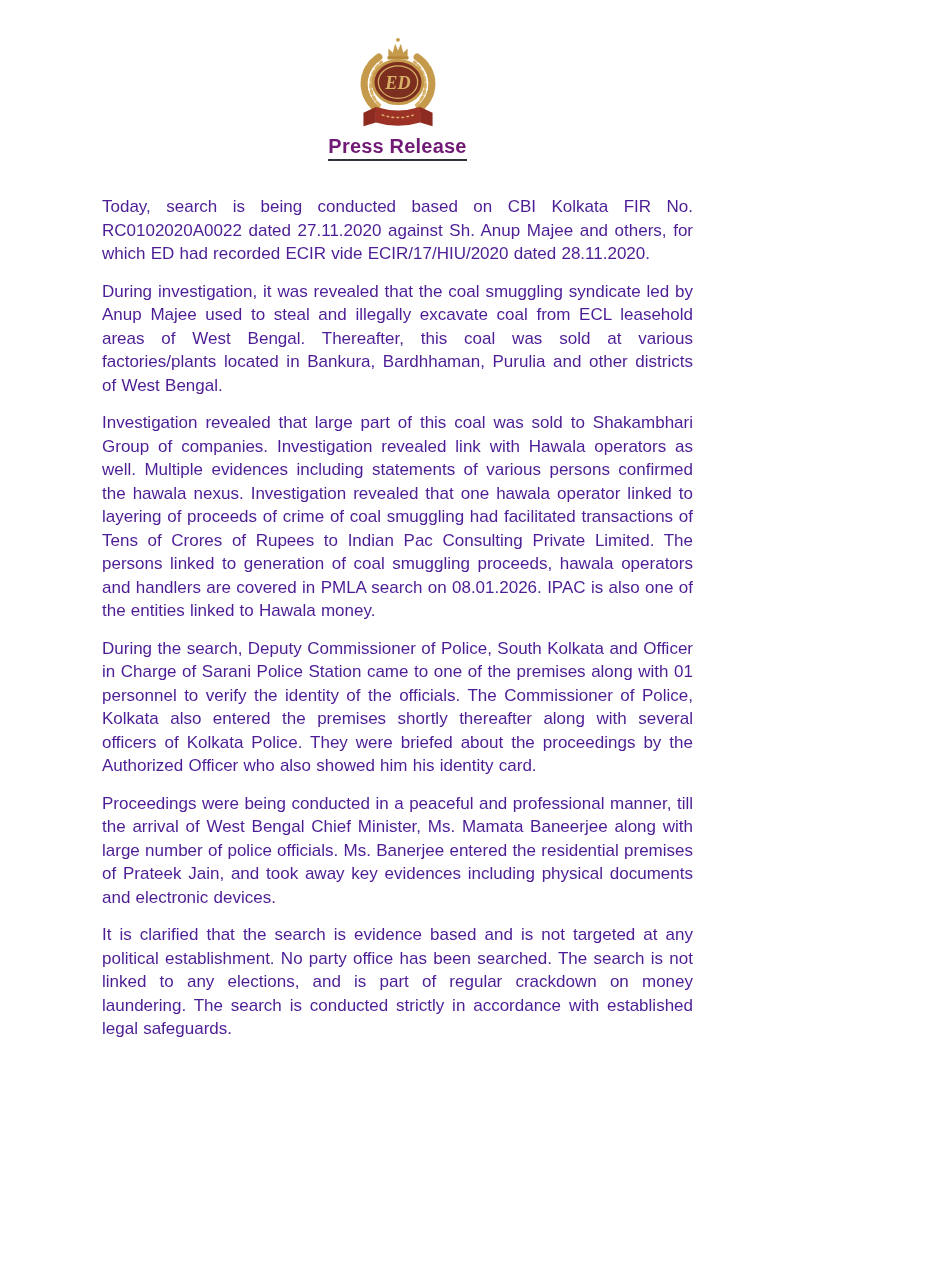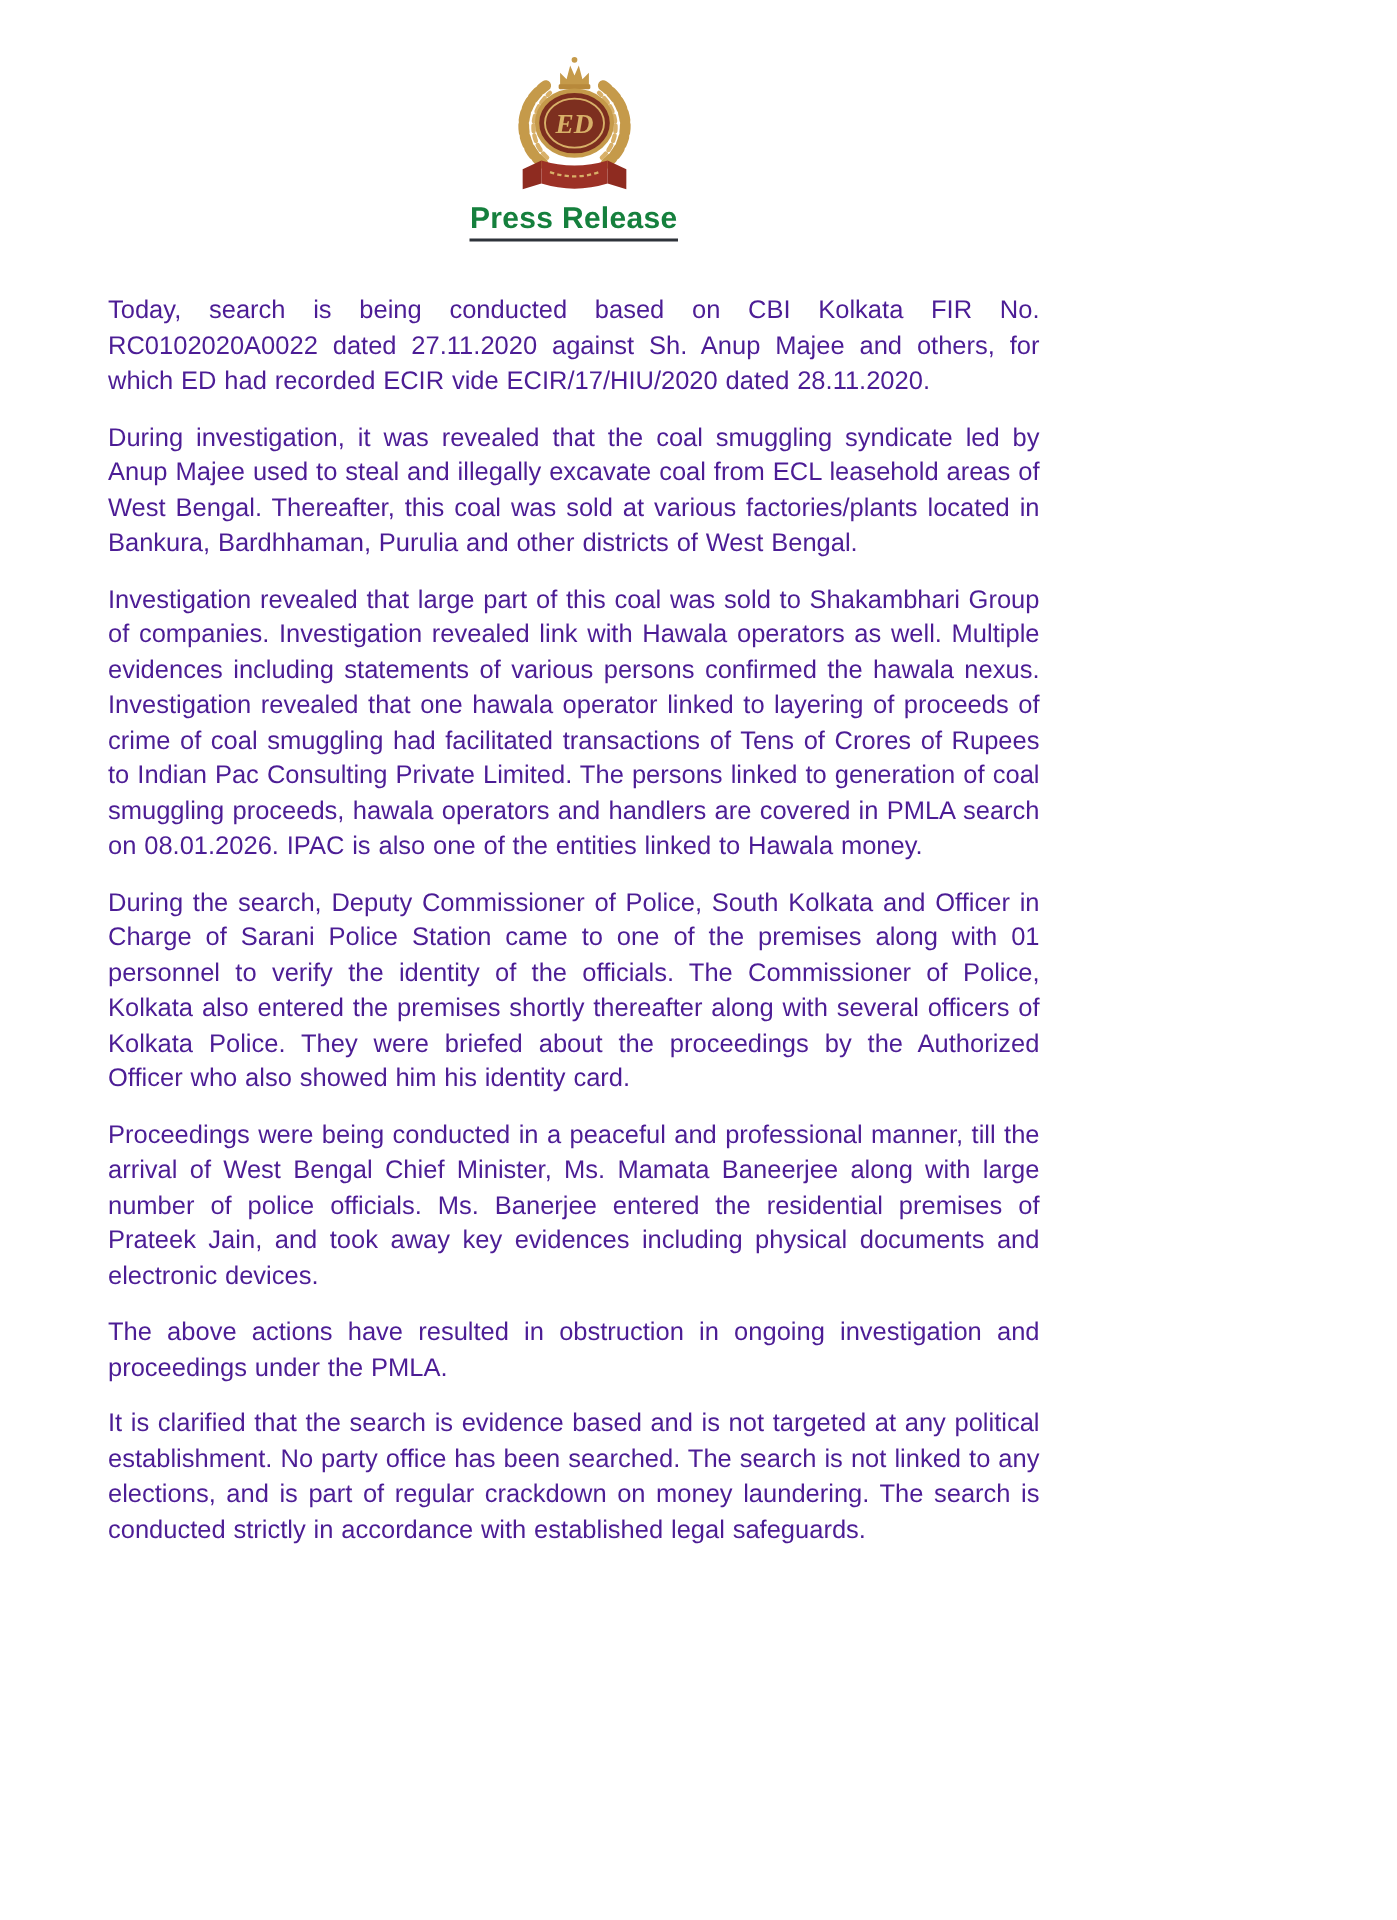--- a/index.html
+++ b/index.html
@@ -8,32 +8,32 @@
     width: 931px;
     height: 1280px;
     font-family: "Liberation Sans", sans-serif;
     position: relative;
     overflow: hidden;
   }
   .page {
     width: 776px;
     height: 1280px;
     background: #ffffff;
-    padding: 36px 83px 40px 72px;
+    padding: 36px 83px 40px 102px;
   }
   .doc-header {
     text-align: center;
     margin-bottom: 34px;
   }
   .emblem {
     display: block;
     margin: 0 auto 2px auto;
   }
   .doc-title, .doc-date {
-    color: #15803d;
+    color: #701a75;
     font-weight: bold;
     font-size: 20px;
     line-height: 25px;
     letter-spacing: 0.2px;
   }
   .doc-title span, .doc-date span {
     display: inline-block;
     border-bottom: 2.5px solid #2e333a;
     padding-bottom: 0px;
   }
@@ -86,17 +86,16 @@
       <span>Press Release</span>
     </div>
   </header>
 
   <main class="doc-body">
     <p>Today, search is being conducted based on CBI Kolkata FIR No. RC0102020A0022 dated 27.11.2020 against Sh. Anup Majee and others, for which ED had recorded ECIR vide ECIR/17/HIU/2020 dated 28.11.2020.</p>
     <p>During investigation, it was revealed that the coal smuggling syndicate led by Anup Majee used to steal and illegally excavate coal from ECL leasehold areas of West Bengal. Thereafter, this coal was sold at various factories/plants located in Bankura, Bardhhaman, Purulia and other districts of West Bengal.</p>
     <p>Investigation revealed that large part of this coal was sold to Shakambhari Group of companies. Investigation revealed link with Hawala operators as well. Multiple evidences including statements of various persons confirmed the hawala nexus. Investigation revealed that one hawala operator linked to layering of proceeds of crime of coal smuggling had facilitated transactions of Tens of Crores of Rupees to Indian Pac Consulting Private Limited. The persons linked to generation of coal smuggling proceeds, hawala operators and handlers are covered in PMLA search on 08.01.2026. IPAC is also one of the entities linked to Hawala money.</p>
     <p>During the search, Deputy Commissioner of Police, South Kolkata and Officer in Charge of Sarani Police Station came to one of the premises along with 01 personnel to verify the identity of the officials. The Commissioner of Police, Kolkata also entered the premises shortly thereafter along with several officers of Kolkata Police. They were briefed about the proceedings by the Authorized Officer who also showed him his identity card.</p>
     <p>Proceedings were being conducted in a peaceful and professional manner, till the arrival of West Bengal Chief Minister, Ms. Mamata Baneerjee along with large number of police officials. Ms. Banerjee entered the residential premises of Prateek Jain, and took away key evidences including physical documents and electronic devices.</p>
-    <p>The above actions have resulted in obstruction in ongoing investigation and proceedings under the PMLA.</p>
     <p>It is clarified that the search is evidence based and is not targeted at any political establishment. No party office has been searched. The search is not linked to any elections, and is part of regular crackdown on money laundering. The search is conducted strictly in accordance with established legal safeguards.</p>
   </main>
 
 </div>
 
 </body></html>

